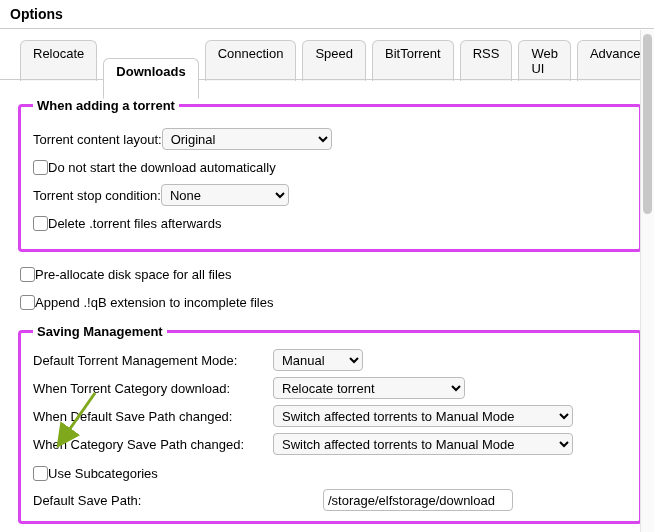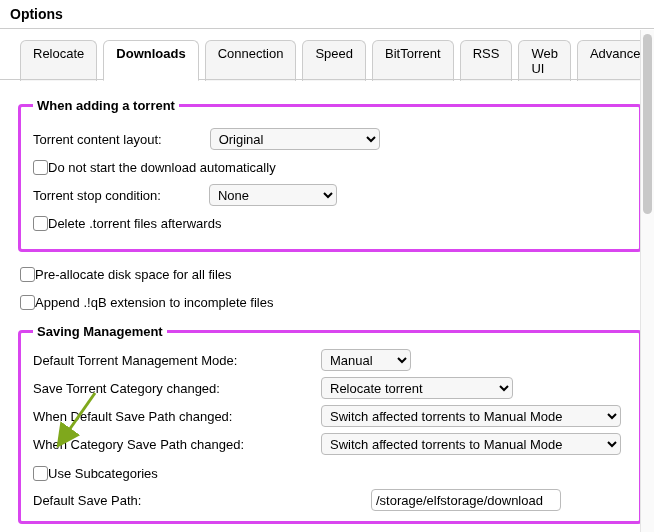--- a/index.html
+++ b/index.html
@@ -39,21 +39,21 @@
     border-radius: 6px 6px 0 0;
     background: #f5f5f5;
     font-size: 13px;
     position: relative;
     top: 1px;
     cursor: pointer;
   }
   .tab.active {
     background: #fff;
     font-weight: 600;
-    top: 1px;
+    top: 19px;
     z-index: 2;
     border-bottom: 1px solid #fff;
   }
   .content {
     padding: 8px 12px 12px 18px;
   }
   fieldset {
     border: 3px solid #d946ef;
     border-radius: 4px;
     margin: 10px 0 10px 0;
@@ -74,21 +74,20 @@
   .label {
     font-size: 13px;
   }
   select, input[type=text] {
     font-size: 13px;
     padding: 2px 4px;
     border: 1px solid #bbb;
     border-radius: 4px;
     height: 22px;
     background: #f7f7f7;
-    margin-left: 48px;
   }
   input[type=text] {
     background: #fff;
   }
   .checkbox {
     width: 15px;
     height: 15px;
     border: 1.5px solid #888;
     border-radius: 3px;
     display: inline-flex;
@@ -184,21 +183,21 @@
 
     <fieldset>
       <legend>Saving Management</legend>
 
       <div class="grid2">
         <span class="field-label">Default Torrent Management Mode:</span>
         <select style="width:90px">
           <option>Manual</option>
         </select>
 
-        <span class="field-label">Save Torrent Category changed:</span>
+        <span class="field-label">When Torrent Category download:</span>
         <select style="width:192px">
           <option>Relocate torrent</option>
         </select>
 
         <span class="field-label">When Default Save Path changed:</span>
         <select style="width:300px">
           <option>Switch affected torrents to Manual Mode</option>
         </select>
 
         <span class="field-label">When Category Save Path changed:</span>

